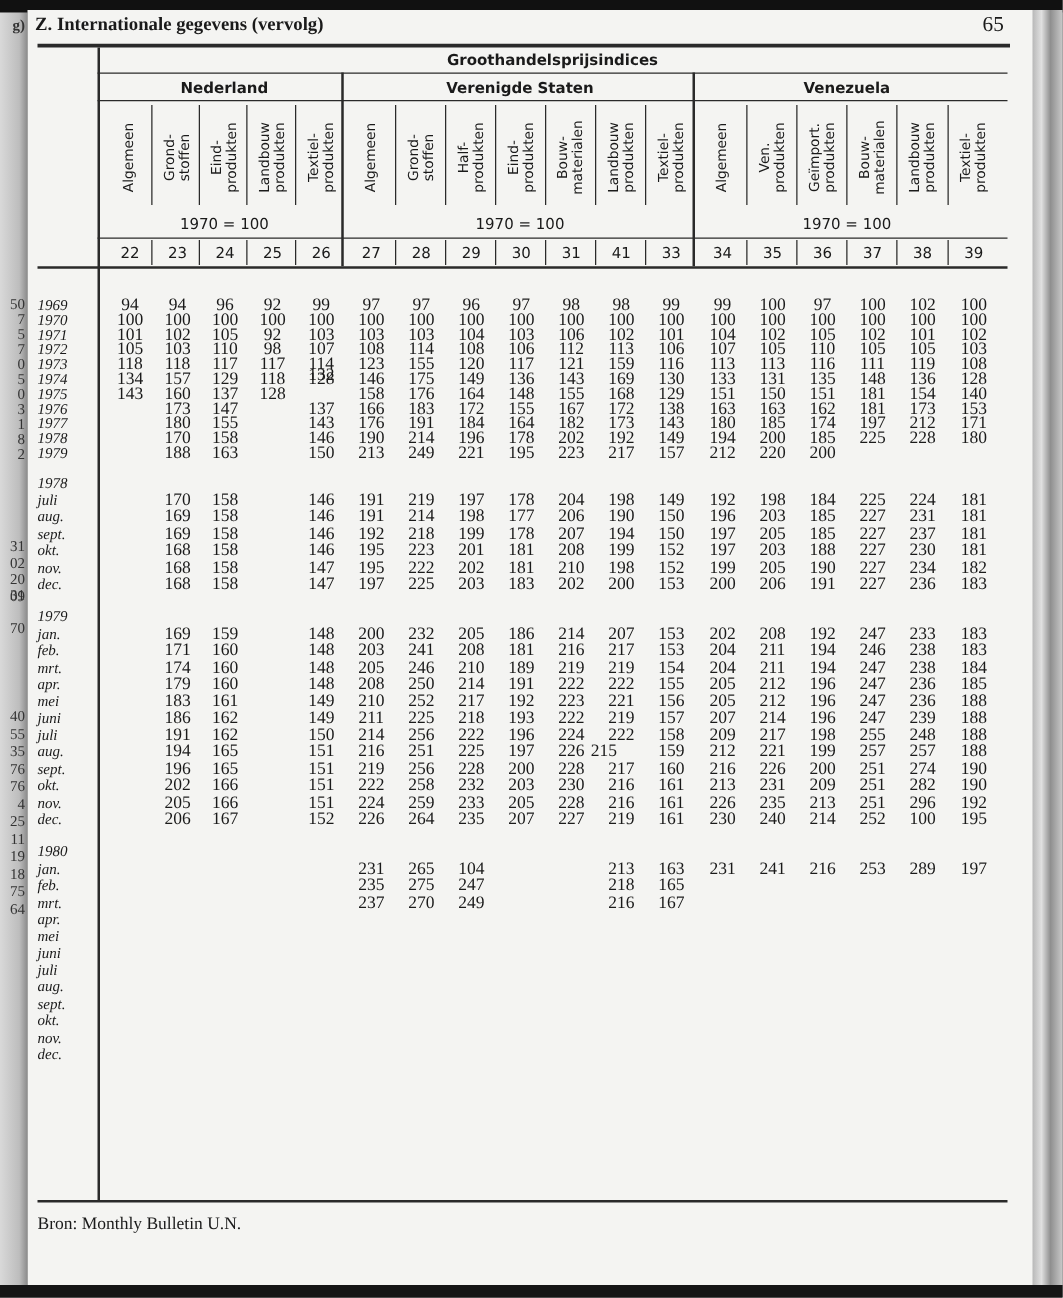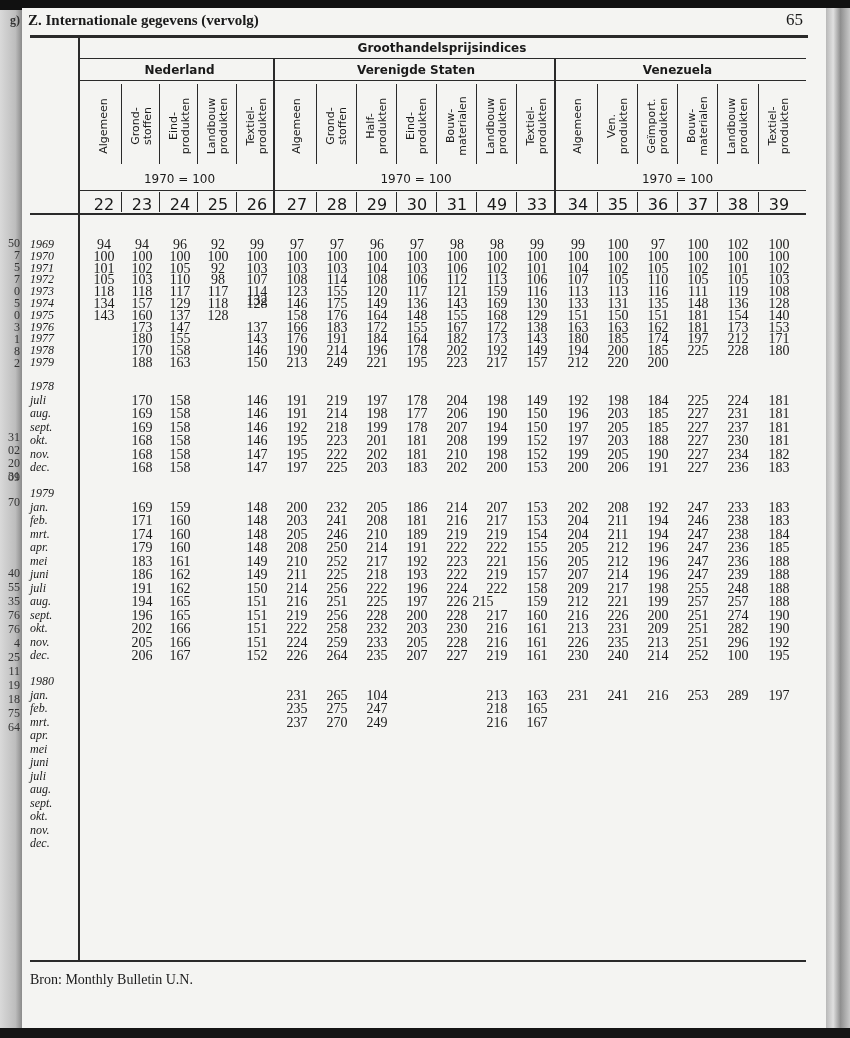--- a/index.html
+++ b/index.html
@@ -10,21 +10,21 @@
   .page{position:absolute;left:22px;top:8px;width:808px;height:1020px;background:#f4f4f2;}
   .right-edge{position:absolute;left:826px;top:8px;width:24px;height:1020px;background:linear-gradient(90deg,#b8b8b8,#e0e0e0 30%,#8f8f8f 60%,#c8c8c8);}
   .bottombar{position:absolute;left:0;top:1028px;width:850px;height:10px;background:#151515;}
   .running-head{position:absolute;left:28px;top:12px;font-family:"Liberation Serif",serif;font-weight:bold;font-size:15px;}
   .page-no{position:absolute;left:786px;top:10px;font-family:"Liberation Serif",serif;font-size:17px;}
   .rule-thick{position:absolute;left:30px;top:35px;width:778px;height:3px;background:#2a2a2a;}
   .rule{position:absolute;background:#2a2a2a;}
   .hdr{position:absolute;font-family:"DejaVu Sans",sans-serif;font-size:12px;text-align:center;}
   .vlabel{position:absolute;top:80px;height:92px;width:38px;display:flex;align-items:center;justify-content:center;}
   .vlabel span{transform:rotate(-90deg);white-space:pre;font-family:"DejaVu Sans",sans-serif;font-size:11px;line-height:12px;text-align:center;display:block;}
-  .colnum{position:absolute;top:195px;width:38px;text-align:center;font-family:"DejaVu Sans",sans-serif;font-size:16px;}
+  .colnum{position:absolute;top:195px;width:38px;text-align:center;font-family:"DejaVu Sans",sans-serif;font-size:12px;}
   .base{position:absolute;top:172px;font-family:"DejaVu Sans",sans-serif;font-size:12px;}
   .rowlabel{position:absolute;left:30px;width:50px;font-family:"Liberation Serif",serif;font-style:italic;font-size:12px;line-height:13px;}
   .cell{position:absolute;width:38px;text-align:center;font-family:"Liberation Serif",serif;font-size:14px;line-height:14px;}
   .source{position:absolute;left:30px;top:972px;font-family:"Liberation Serif",serif;font-size:14px;}
 </style>
 </head>
 <body>
 
 <div class="topbar"></div>
 <div class="left-page" id="leftpage">
@@ -141,21 +141,21 @@
       <span>Bouw-
 materialen</span>
     </div>
     <div class="colnum" style="left: 438px;">31</div>
     <div class="rule" style="left: 436px; top: 84px; width: 1px; height: 80px;"></div>
     <div class="rule" style="left: 436px; top: 192px; width: 1px; height: 20px;"></div>
     <div class="vlabel" style="left: 478px;">
       <span>Landbouw
 produkten</span>
     </div>
-    <div class="colnum" style="left: 478px;">49</div>
+    <div class="colnum" style="left: 478px;">41</div>
     <div class="rule" style="left: 476px; top: 84px; width: 1px; height: 80px;"></div>
     <div class="rule" style="left: 476px; top: 192px; width: 1px; height: 20px;"></div>
     <div class="vlabel" style="left: 518px;">
       <span>Textiel-
 produkten</span>
     </div>
     <div class="colnum" style="left: 518px;">33</div>
     <div class="rule" style="left: 516px; top: 84px; width: 1px; height: 80px;"></div>
     <div class="rule" style="left: 516px; top: 192px; width: 1px; height: 20px;"></div>
     <div class="hdr" style="left: 555px; top: 63px; width: 245px; font-weight: bold;">Venezuela</div>

